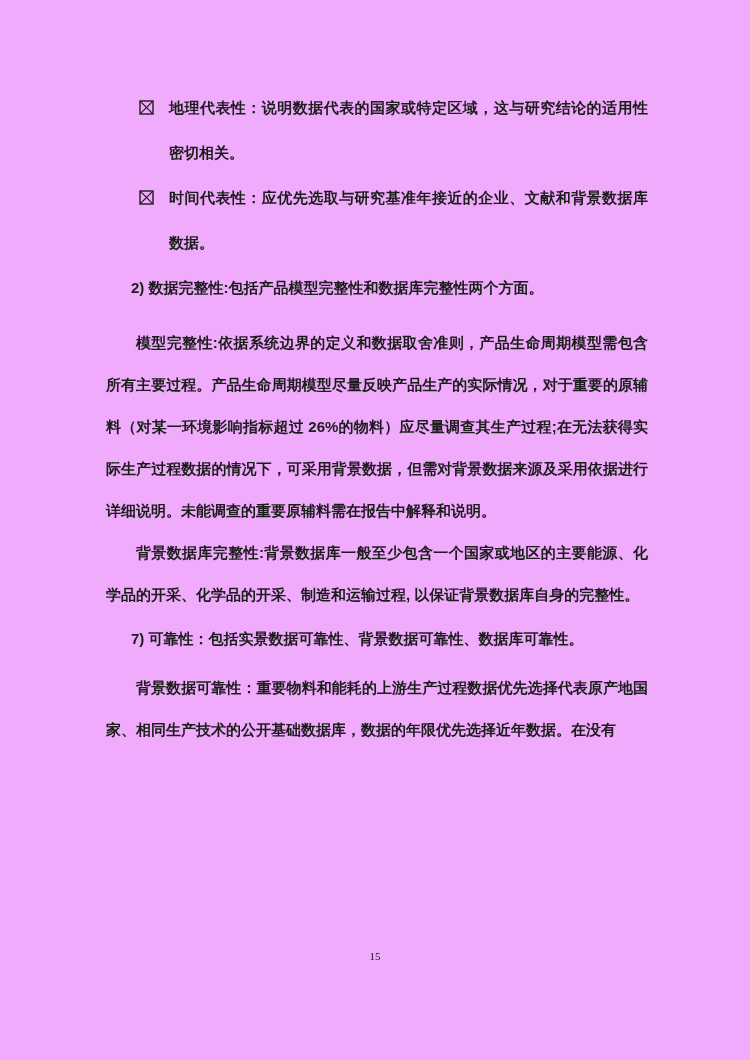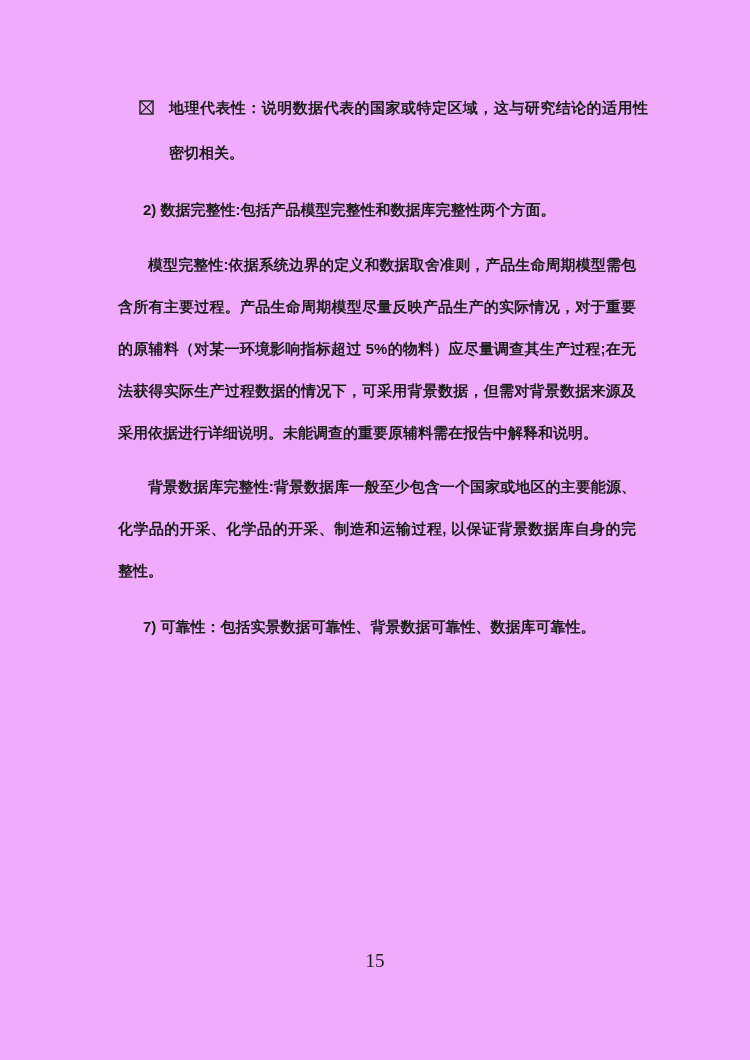--- a/index.html
+++ b/index.html
@@ -35,38 +35,38 @@
     padding-left:63px;
     margin:0;
   }
   .box-icon{
     position:absolute;
     left:33px; top:15px;
     width:15px;height:15px;
     display:inline-block;
   }
   .box-icon svg{display:block;}
-  p{margin:12px;}
+  p{margin:0;}
   p.numbered{
     line-height:45px;
     text-indent:25px;
   }
   p.body{
     line-height:42px;
     text-indent:30px;
   }
   p.mt12{margin-top:12px;}
   p.mt6{margin-top:6px;}
   .page-number{
     position:absolute;
     left:0; top:950px;
     width:750px;
     text-align:center;
     font-family:"Liberation Serif","DejaVu Serif",serif;
-    font-size:19px;
+    font-size:11px;
     font-weight:400;
     color:#1c1c1c;
   }
 </style>
 </head>
 <body>
 
 <div class="page">
   <div class="content">
 
@@ -74,28 +74,39 @@
       <li>
         <span class="box-icon">
           <svg width="15" height="15" viewBox="0 0 15 15">
             <rect x="1" y="1" width="13" height="13" fill="none" stroke="#1c1c1c" stroke-width="1.4"></rect>
             <line x1="1.6" y1="1.6" x2="13.4" y2="13.4" stroke="#1c1c1c" stroke-width="1.2"></line>
             <line x1="13.4" y1="1.6" x2="1.6" y2="13.4" stroke="#1c1c1c" stroke-width="1.2"></line>
           </svg>
         </span>
         <span>地理代表性：说明数据代表的国家或特定区域，这与研究结论的适用性密切相关。</span>
       </li>
+      <li>
+        <span class="box-icon">
+          <svg width="15" height="15" viewBox="0 0 15 15">
+            <rect x="1" y="1" width="13" height="13" fill="none" stroke="#1c1c1c" stroke-width="1.4"></rect>
+            <line x1="1.6" y1="1.6" x2="13.4" y2="13.4" stroke="#1c1c1c" stroke-width="1.2"></line>
+            <line x1="13.4" y1="1.6" x2="1.6" y2="13.4" stroke="#1c1c1c" stroke-width="1.2"></line>
+          </svg>
+        </span>
+        <span>时间代表性：应优先选取与研究基准年接近的企业、文献和背景数据库数据。</span>
+      </li>
     </ul>
 
     <p class="numbered">2) 数据完整性:包括产品模型完整性和数据库完整性两个方面。</p>
 
-    <p class="body mt12">模型完整性:依据系统边界的定义和数据取舍准则，产品生命周期模型需包含所有主要过程。产品生命周期模型尽量反映产品生产的实际情况，对于重要的原辅料（对某一环境影响指标超过 5%的物料）应尽量调查其生产过程;在无法获得实际生产过程数据的情况下，可采用背景数据，但需对背景数据来源及采用依据进行详细说明。未能调查的重要原辅料需在报告中解释和说明。</p>
+    <p class="body mt12">模型完整性:依据系统边界的定义和数据取舍准则，产品生命周期模型需包含所有主要过程。产品生命周期模型尽量反映产品生产的实际情况，对于重要的原辅料（对某一环境影响指标超过 26%的物料）应尽量调查其生产过程;在无法获得实际生产过程数据的情况下，可采用背景数据，但需对背景数据来源及采用依据进行详细说明。未能调查的重要原辅料需在报告中解释和说明。</p>
 
     <p class="body">背景数据库完整性:背景数据库一般至少包含一个国家或地区的主要能源、化学品的开采、化学品的开采、制造和运输过程, 以保证背景数据库自身的完整性。</p>
 
     <p class="numbered">7) 可靠性：包括实景数据可靠性、背景数据可靠性、数据库可靠性。</p>
 
 
+    <p class="body mt6">背景数据可靠性：重要物料和能耗的上游生产过程数据优先选择代表原产地国家、相同生产技术的公开基础数据库，数据的年限优先选择近年数据。在没有</p>
 
   </div>
 
   <div class="page-number">15</div>
 </div>
 
 </body></html>

